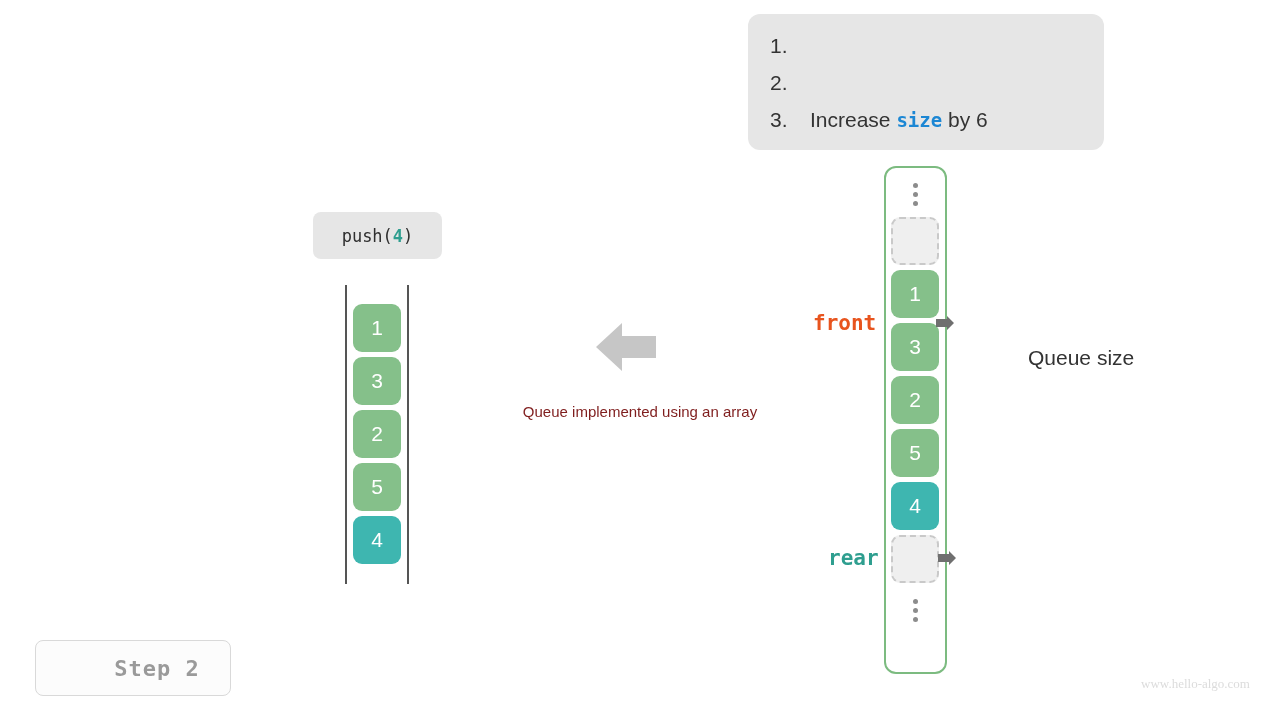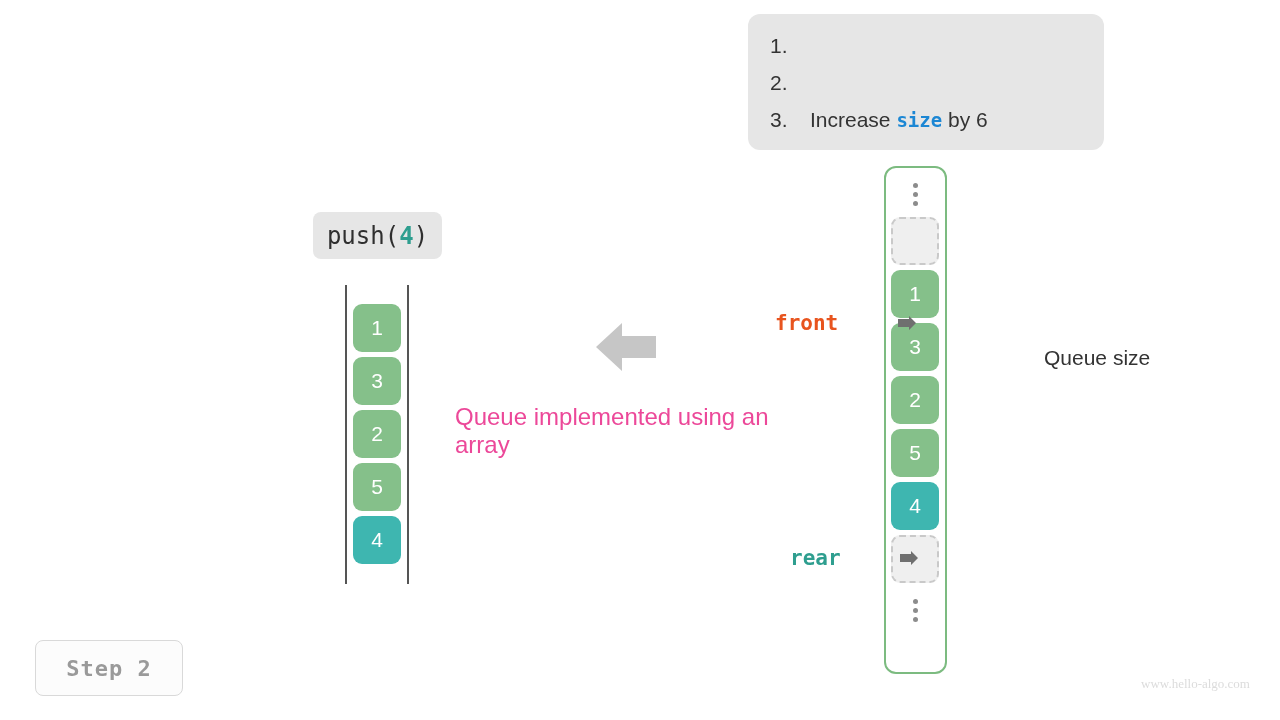--- a/index.html
+++ b/index.html
@@ -65,21 +65,21 @@
     left: 313px;
     top: 212px;
     width: 129px;
     height: 47px;
     background: #e6e6e6;
     border-radius: 8px;
     display: flex;
     align-items: center;
     justify-content: center;
     font-family: "DejaVu Sans Mono", monospace;
-    font-size: 24px;
+    font-size: 17px;
     color: #2f2f2f;
     white-space: pre;
   }
   #push-label .arg { color: #2e9e8f; font-weight: bold; }
 
   
   #left-array {
     position: absolute;
     left: 345px;
     top: 285px;
@@ -128,22 +128,23 @@
     width: 60px;
     height: 50px;
   }
 
   
   #caption {
     position: absolute;
     left: 455px;
     top: 403px;
     width: 370px;
-    font-size: 24px;
-    color: #ec4899;
+    text-align: center;
+    font-size: 15px;
+    color: #7f1d1d;
   }
 
   
   #right-array {
     position: absolute;
     left: 884px;
     top: 166px;
     width: 63px;
     height: 508px;
     border: 2px solid #7cbb80;
@@ -174,35 +175,35 @@
 
   
   .pointer {
     position: absolute;
     display: flex;
     align-items: center;
     font-family: "DejaVu Sans Mono", monospace;
     font-size: 21px;
     font-weight: bold;
     white-space: pre;
+    margin-left: 38px;
   }
   #front-pointer { left: 775px; top: 287px; color: #e8541e; }
   #rear-pointer  { left: 790px; top: 522px; color: #2e9e8f; }
   .ptr-arrow {
     margin-left: 9px;
     display: inline-block;
   }
 
   
   #queue-size {
     position: absolute;
     left: 1028px;
     top: 343px;
     width: 200px;
-    margin-left: 16px;
   }
   #queue-size .qs-title {
     font-size: 21px;
     color: #333333;
     line-height: 29px;
   }
   #queue-size .qs-value {
     font-family: "DejaVu Sans Mono", monospace;
     font-size: 21px;
     color: #333333;
@@ -226,20 +227,21 @@
     background: #fcfcfc;
     display: flex;
     align-items: center;
     justify-content: center;
     font-family: "DejaVu Sans Mono", monospace;
     font-size: 22px;
     font-weight: bold;
     color: #9a9a9a;
     letter-spacing: 1px;
     white-space: pre;
+    padding-left: 48px;
   }
 
   
   #watermark {
     position: absolute;
     right: 30px;
     top: 676px;
     font-family: Liberation Serif, serif;
     font-size: 13px;
     color: #dcdcdc;

